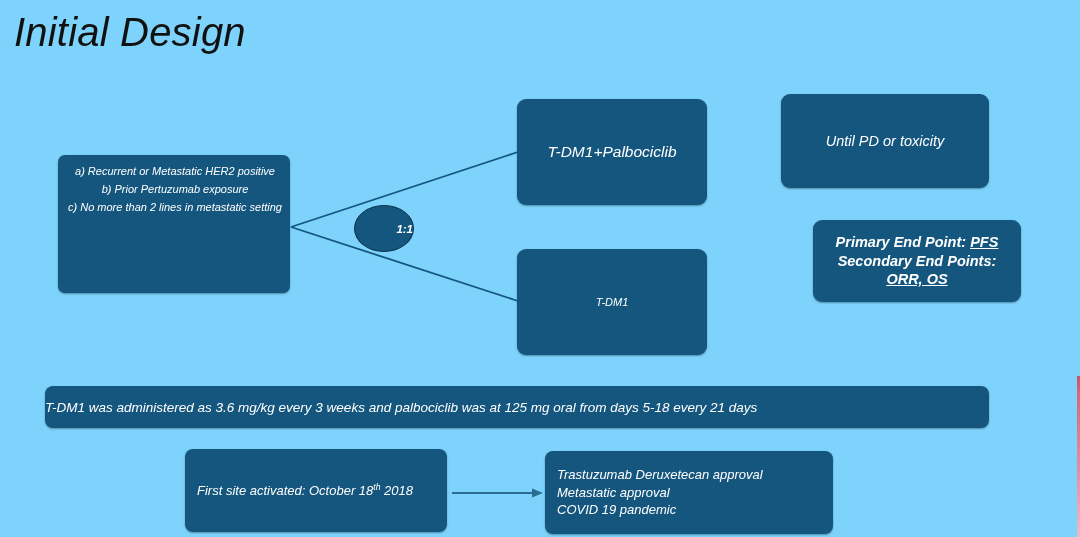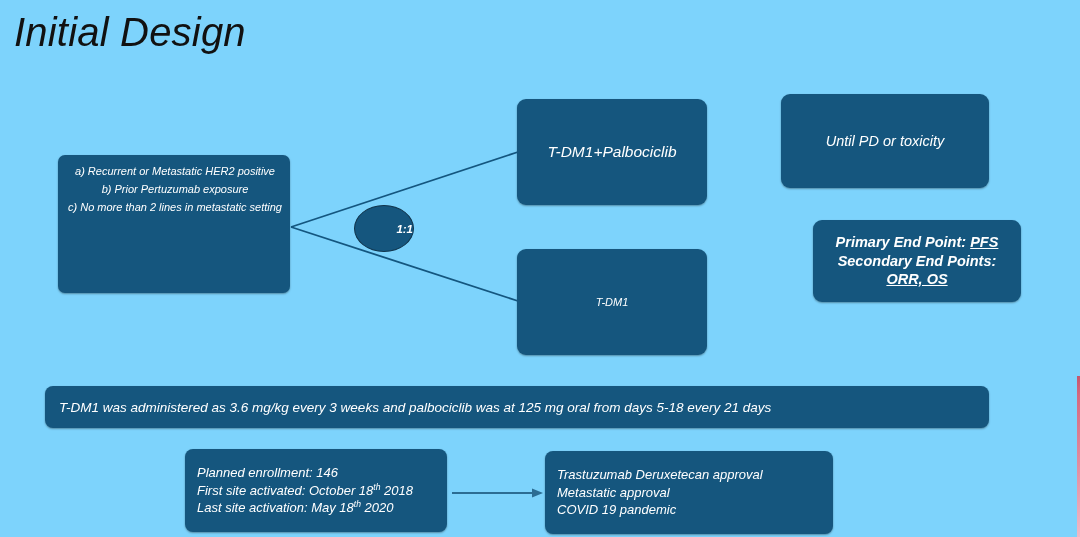--- a/index.html
+++ b/index.html
@@ -130,21 +130,20 @@
   }
   #endpoints-box u { text-decoration: underline; }
 
   
   #dosing-banner {
     left: 45px;
     top: 386px;
     width: 944px;
     height: 42px;
     font-size: 13.5px;
-    padding-left: 14px;
     border-radius: 8px;
   }
 
   
   #enrollment-box {
     left: 185px;
     top: 449px;
     width: 262px;
     height: 83px;
     font-size: 13px;
@@ -226,23 +225,21 @@
     </div>
     <div>Secondary End Points:</div>
     <div><u>ORR, OS</u></div>
   </div>
 
   <div class="node" id="dosing-banner">
     <span>T-DM1 was administered as 3.6 mg/kg every 3 weeks and palbociclib was at 125 mg oral from days 5-18 every 21 days</span>
   </div>
 
   <div class="node" id="enrollment-box">
-    <div>Planned enrollment: 146</div>
     <div><span>First site activated: October 18</span><sup>th</sup><span> 2018</span></div>
-    <div><span>Last site activation: May 18</span><sup>th</sup><span> 2020</span></div>
   </div>
 
   <div class="node" id="external-events-box">
     <div>Trastuzumab Deruxetecan approval</div>
     <div>Metastatic approval</div>
     <div>COVID 19 pandemic</div>
   </div>
 
   <div id="right-edge-strip"></div>
 

